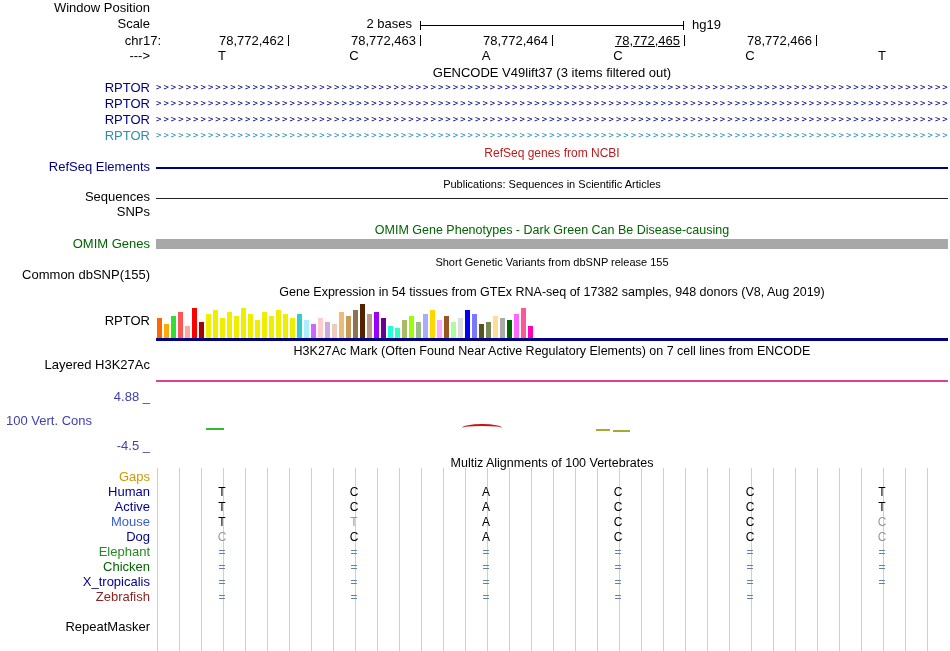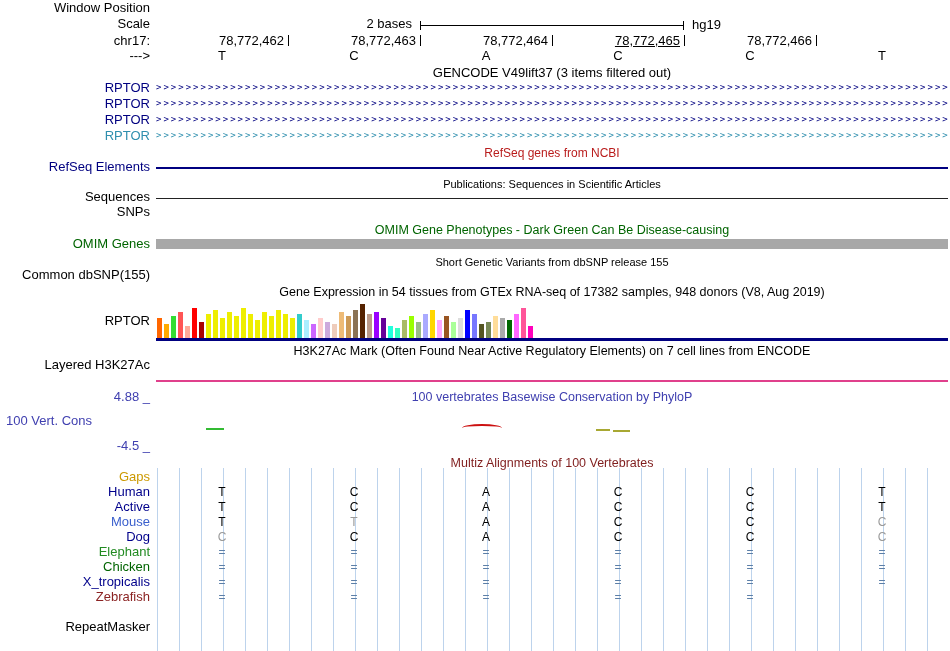--- a/index.html
+++ b/index.html
@@ -59,21 +59,21 @@
     <div class="grid-line" style="left: 773px; top: 468px; height: 183px; background: rgb(189, 211, 236);"></div>
     <div class="grid-line" style="left: 795px; top: 468px; height: 183px; background: rgb(189, 211, 236);"></div>
     <div class="grid-line" style="left: 817px; top: 468px; height: 183px; background: rgb(189, 211, 236);"></div>
     <div class="grid-line" style="left: 839px; top: 468px; height: 183px; background: rgb(189, 211, 236);"></div>
     <div class="grid-line" style="left: 861px; top: 468px; height: 183px; background: rgb(189, 211, 236);"></div>
     <div class="grid-line" style="left: 883px; top: 468px; height: 183px; background: rgb(189, 211, 236);"></div>
     <div class="grid-line" style="left: 905px; top: 468px; height: 183px; background: rgb(189, 211, 236);"></div>
     <div class="grid-line" style="left: 927px; top: 468px; height: 183px; background: rgb(189, 211, 236);"></div>
     <div class="left-label" style="top: 1px; color: rgb(0, 0, 0);">Window Position</div>
     <div class="left-label" style="top: 17px; color: rgb(0, 0, 0);">Scale</div>
-    <div class="left-label" style="top: 34px; color: rgb(0, 0, 0);">chr17:</div>
+    <div class="left-label" style="top: 34px; color: rgb(0, 0, 0); padding-left: 11px;">chr17:</div>
     <div class="left-label" style="top: 49px; color: rgb(0, 0, 0);">---&gt;</div>
     <div class="left-label" style="top: 81px; color: rgb(0, 0, 128);">RPTOR</div>
     <div class="left-label" style="top: 97px; color: rgb(0, 0, 128);">RPTOR</div>
     <div class="left-label" style="top: 113px; color: rgb(0, 0, 128);">RPTOR</div>
     <div class="left-label" style="top: 129px; color: rgb(47, 143, 174);">RPTOR</div>
     <div class="left-label" style="top: 160px; color: rgb(0, 0, 128);">RefSeq Elements</div>
     <div class="left-label" style="top: 190px; color: rgb(0, 0, 0);">Sequences</div>
     <div class="left-label" style="top: 205px; color: rgb(0, 0, 0);">SNPs</div>
     <div class="left-label" style="top: 237px; color: rgb(0, 100, 0);">OMIM Genes</div>
     <div class="left-label" style="top: 268px; color: rgb(0, 0, 0);">Common dbSNP(155)</div>
@@ -84,22 +84,21 @@
     <div class="left-label" style="top: 439px; color: rgb(64, 64, 176);">-4.5 _</div>
     <div class="left-label" style="top: 470px; color: rgb(204, 153, 0);">Gaps</div>
     <div class="left-label" style="top: 620px; color: rgb(0, 0, 0);">RepeatMasker</div>
     <div class="center-title" style="top: 66px; color: rgb(0, 0, 0); font-size: 13px;">GENCODE V49lift37 (3 items filtered out)</div>
     <div class="center-title" style="top: 146px; color: #b91c1c; font-size: 12px;">RefSeq genes from NCBI</div>
     <div class="center-title" style="top: 177px; color: rgb(0, 0, 0); font-size: 11px;">Publications: Sequences in Scientific Articles</div>
     <div class="center-title" style="top: 223px; color: rgb(0, 100, 0); font-size: 12.5px;">OMIM Gene Phenotypes - Dark Green Can Be Disease-causing</div>
     <div class="center-title" style="top: 255px; color: rgb(0, 0, 0); font-size: 11px;">Short Genetic Variants from dbSNP release 155</div>
     <div class="center-title" style="top: 285px; color: rgb(0, 0, 0); font-size: 12.5px;">Gene Expression in 54 tissues from GTEx RNA-seq of 17382 samples, 948 donors (V8, Aug 2019)</div>
     <div class="center-title" style="top: 344px; color: rgb(0, 0, 0); font-size: 12.5px;">H3K27Ac Mark (Often Found Near Active Regulatory Elements) on 7 cell lines from ENCODE</div>
-    <div class="center-title" style="top: 390px; color: rgb(64, 64, 176); font-size: 12.5px;">100 vertebrates Basewise Conservation by PhyloP</div>
-    <div class="center-title" style="top: 456px; color: #7f1d1d; font-size: 12.5px;">Multiz Alignments of 100 Vertebrates</div>
+    <div class="center-title" style="top: 456px; color: #000000; font-size: 12.5px;">Multiz Alignments of 100 Vertebrates</div>
     <div class="hline" style="top: 167px; height: 2px; background: rgb(0, 0, 128);"></div>
     <div class="hline" style="top: 198px; height: 1px; background: rgb(34, 34, 34);"></div>
     <div class="hline" style="top: 239px; height: 10px; background: rgb(168, 168, 168);"></div>
     <div class="hline" style="top: 338px; height: 3px; background: rgb(0, 0, 128);"></div>
     <div class="hline" style="top: 380px; height: 2px; background: rgb(224, 64, 140);"></div>
     <div class="arrow-row" style="top: 81px; color: rgb(0, 0, 128);">&gt;&gt;&gt;&gt;&gt;&gt;&gt;&gt;&gt;&gt;&gt;&gt;&gt;&gt;&gt;&gt;&gt;&gt;&gt;&gt;&gt;&gt;&gt;&gt;&gt;&gt;&gt;&gt;&gt;&gt;&gt;&gt;&gt;&gt;&gt;&gt;&gt;&gt;&gt;&gt;&gt;&gt;&gt;&gt;&gt;&gt;&gt;&gt;&gt;&gt;&gt;&gt;&gt;&gt;&gt;&gt;&gt;&gt;&gt;&gt;&gt;&gt;&gt;&gt;&gt;&gt;&gt;&gt;&gt;&gt;&gt;&gt;&gt;&gt;&gt;&gt;&gt;&gt;&gt;&gt;&gt;&gt;&gt;&gt;&gt;&gt;&gt;&gt;&gt;&gt;&gt;&gt;&gt;&gt;&gt;&gt;&gt;&gt;&gt;&gt;&gt;&gt;&gt;&gt;&gt;&gt;&gt;&gt;&gt;&gt;&gt;&gt;&gt;&gt;&gt;&gt;&gt;&gt;&gt;&gt;&gt;&gt;&gt;&gt;&gt;&gt;&gt;&gt;&gt;&gt;&gt;&gt;&gt;&gt;&gt;&gt;&gt;&gt;&gt;&gt;&gt;&gt;&gt;&gt;&gt;&gt;&gt;&gt;&gt;&gt;&gt;&gt;&gt;&gt;&gt;&gt;&gt;&gt;&gt;&gt;</div>
     <div class="arrow-row" style="top: 97px; color: rgb(0, 0, 128);">&gt;&gt;&gt;&gt;&gt;&gt;&gt;&gt;&gt;&gt;&gt;&gt;&gt;&gt;&gt;&gt;&gt;&gt;&gt;&gt;&gt;&gt;&gt;&gt;&gt;&gt;&gt;&gt;&gt;&gt;&gt;&gt;&gt;&gt;&gt;&gt;&gt;&gt;&gt;&gt;&gt;&gt;&gt;&gt;&gt;&gt;&gt;&gt;&gt;&gt;&gt;&gt;&gt;&gt;&gt;&gt;&gt;&gt;&gt;&gt;&gt;&gt;&gt;&gt;&gt;&gt;&gt;&gt;&gt;&gt;&gt;&gt;&gt;&gt;&gt;&gt;&gt;&gt;&gt;&gt;&gt;&gt;&gt;&gt;&gt;&gt;&gt;&gt;&gt;&gt;&gt;&gt;&gt;&gt;&gt;&gt;&gt;&gt;&gt;&gt;&gt;&gt;&gt;&gt;&gt;&gt;&gt;&gt;&gt;&gt;&gt;&gt;&gt;&gt;&gt;&gt;&gt;&gt;&gt;&gt;&gt;&gt;&gt;&gt;&gt;&gt;&gt;&gt;&gt;&gt;&gt;&gt;&gt;&gt;&gt;&gt;&gt;&gt;&gt;&gt;&gt;&gt;&gt;&gt;&gt;&gt;&gt;&gt;&gt;&gt;&gt;&gt;&gt;&gt;&gt;&gt;&gt;&gt;&gt;&gt;</div>
     <div class="arrow-row" style="top: 113px; color: rgb(0, 0, 128);">&gt;&gt;&gt;&gt;&gt;&gt;&gt;&gt;&gt;&gt;&gt;&gt;&gt;&gt;&gt;&gt;&gt;&gt;&gt;&gt;&gt;&gt;&gt;&gt;&gt;&gt;&gt;&gt;&gt;&gt;&gt;&gt;&gt;&gt;&gt;&gt;&gt;&gt;&gt;&gt;&gt;&gt;&gt;&gt;&gt;&gt;&gt;&gt;&gt;&gt;&gt;&gt;&gt;&gt;&gt;&gt;&gt;&gt;&gt;&gt;&gt;&gt;&gt;&gt;&gt;&gt;&gt;&gt;&gt;&gt;&gt;&gt;&gt;&gt;&gt;&gt;&gt;&gt;&gt;&gt;&gt;&gt;&gt;&gt;&gt;&gt;&gt;&gt;&gt;&gt;&gt;&gt;&gt;&gt;&gt;&gt;&gt;&gt;&gt;&gt;&gt;&gt;&gt;&gt;&gt;&gt;&gt;&gt;&gt;&gt;&gt;&gt;&gt;&gt;&gt;&gt;&gt;&gt;&gt;&gt;&gt;&gt;&gt;&gt;&gt;&gt;&gt;&gt;&gt;&gt;&gt;&gt;&gt;&gt;&gt;&gt;&gt;&gt;&gt;&gt;&gt;&gt;&gt;&gt;&gt;&gt;&gt;&gt;&gt;&gt;&gt;&gt;&gt;&gt;&gt;&gt;&gt;&gt;&gt;&gt;</div>
     <div class="arrow-row" style="top: 129px; color: rgb(47, 143, 174);">&gt;&gt;&gt;&gt;&gt;&gt;&gt;&gt;&gt;&gt;&gt;&gt;&gt;&gt;&gt;&gt;&gt;&gt;&gt;&gt;&gt;&gt;&gt;&gt;&gt;&gt;&gt;&gt;&gt;&gt;&gt;&gt;&gt;&gt;&gt;&gt;&gt;&gt;&gt;&gt;&gt;&gt;&gt;&gt;&gt;&gt;&gt;&gt;&gt;&gt;&gt;&gt;&gt;&gt;&gt;&gt;&gt;&gt;&gt;&gt;&gt;&gt;&gt;&gt;&gt;&gt;&gt;&gt;&gt;&gt;&gt;&gt;&gt;&gt;&gt;&gt;&gt;&gt;&gt;&gt;&gt;&gt;&gt;&gt;&gt;&gt;&gt;&gt;&gt;&gt;&gt;&gt;&gt;&gt;&gt;&gt;&gt;&gt;&gt;&gt;&gt;&gt;&gt;&gt;&gt;&gt;&gt;&gt;&gt;&gt;&gt;&gt;&gt;&gt;&gt;&gt;&gt;&gt;&gt;&gt;&gt;&gt;&gt;&gt;&gt;&gt;&gt;&gt;&gt;&gt;&gt;&gt;&gt;&gt;&gt;&gt;&gt;&gt;&gt;&gt;&gt;&gt;&gt;&gt;&gt;&gt;&gt;&gt;&gt;&gt;&gt;&gt;&gt;&gt;&gt;&gt;&gt;&gt;&gt;&gt;</div>
     <div class="tick-label" style="left: 196px; top: 34px;">78,772,462</div>

